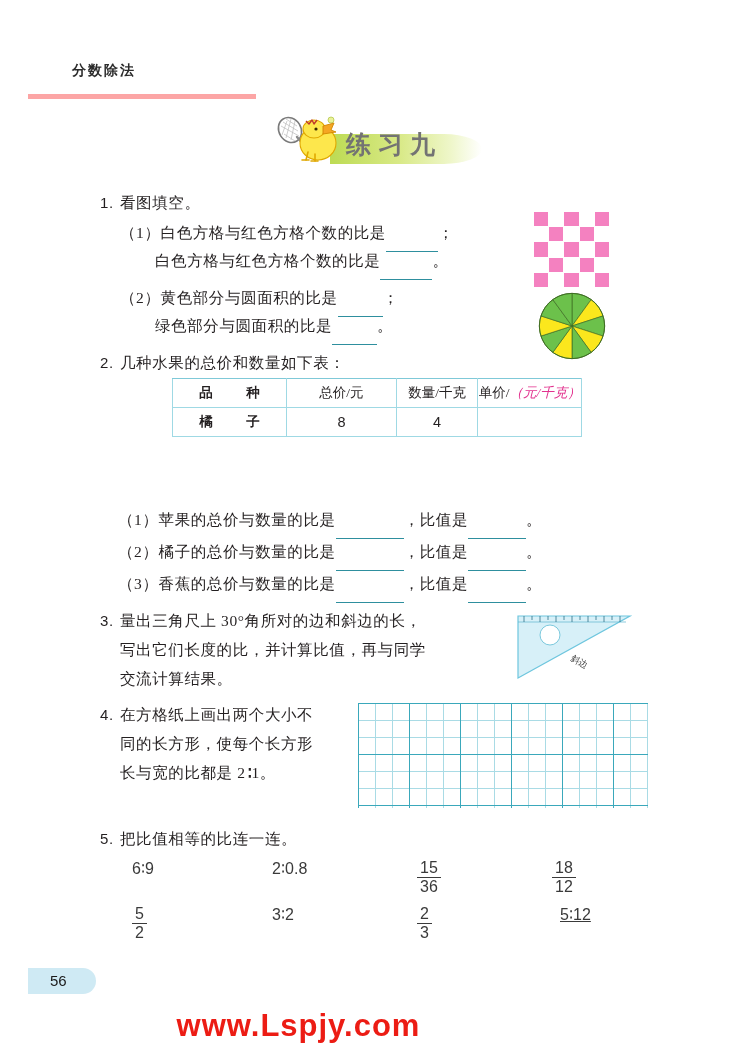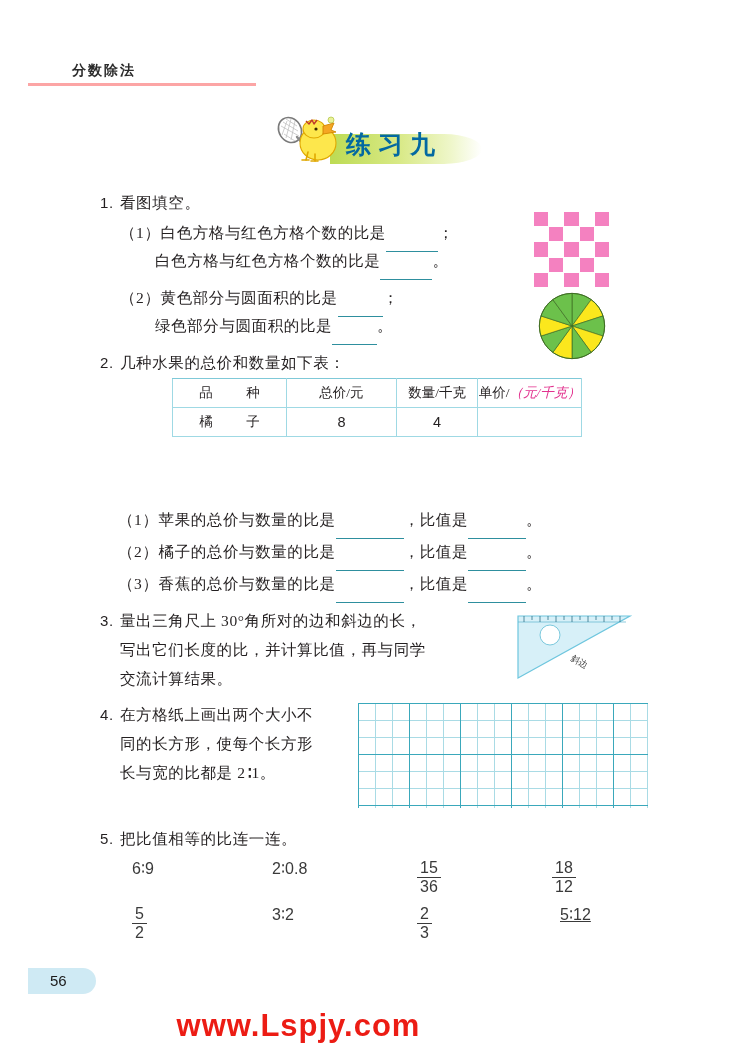--- a/index.html
+++ b/index.html
@@ -15,22 +15,22 @@
     color: #231f20;
     overflow: hidden;
   }
 
   
   .running-header {
     position: absolute;
     left: 28px;
     top: 62px;
     width: 228px;
-    border-bottom: 3px solid #fca5a5;
-    padding-bottom: 3px;
+    border-bottom: 5px solid #fca5a5;
+    padding-bottom: 14px;
   }
   .running-header-text {
     display: block;
     margin-left: 44px;
     font-size: 14px;
     font-weight: bold;
     letter-spacing: 2px;
     color: #2b2b2b;
   }
 
@@ -53,21 +53,21 @@
     opacity: .95;
   }
   .title-text {
     position: absolute;
     left: 78px;
     top: 18px;
     font-family: "Liberation Sans", sans-serif;
     font-size: 25px;
     font-weight: bold;
     letter-spacing: 7px;
-    color: #0369a1;
+    color: #737373;
   }
   .bird {
     position: absolute;
     left: 0px;
     top: 0px;
     width: 84px;
     height: 58px;
   }
 
   
@@ -136,21 +136,21 @@
     padding: 0;
   }
   .fruit-table thead th {
     border-top: 1.6px solid #7fc9d8;
     font-size: 13.5px;
   }
   .fruit-table .c1 { width: 108px; }
   .fruit-table .c2 { width: 104px; }
   .fruit-table .c3 { width: 77px; }
   .fruit-table .c4 { width: 98px; }
-  .spaced { letter-spacing: 10px; padding-left: 10px; }
+  .spaced { letter-spacing: 10px; padding-left: 10px; font-weight: bold; }
   .red-unit { color: #e2318e; font-style: italic; }
   .cell-num { font-family: "Liberation Sans", sans-serif; font-size: 14.5px; }
 
   
   .ruler {
     position: absolute;
     left: 508px;
     top: 608px;
     width: 128px;
     height: 76px;

